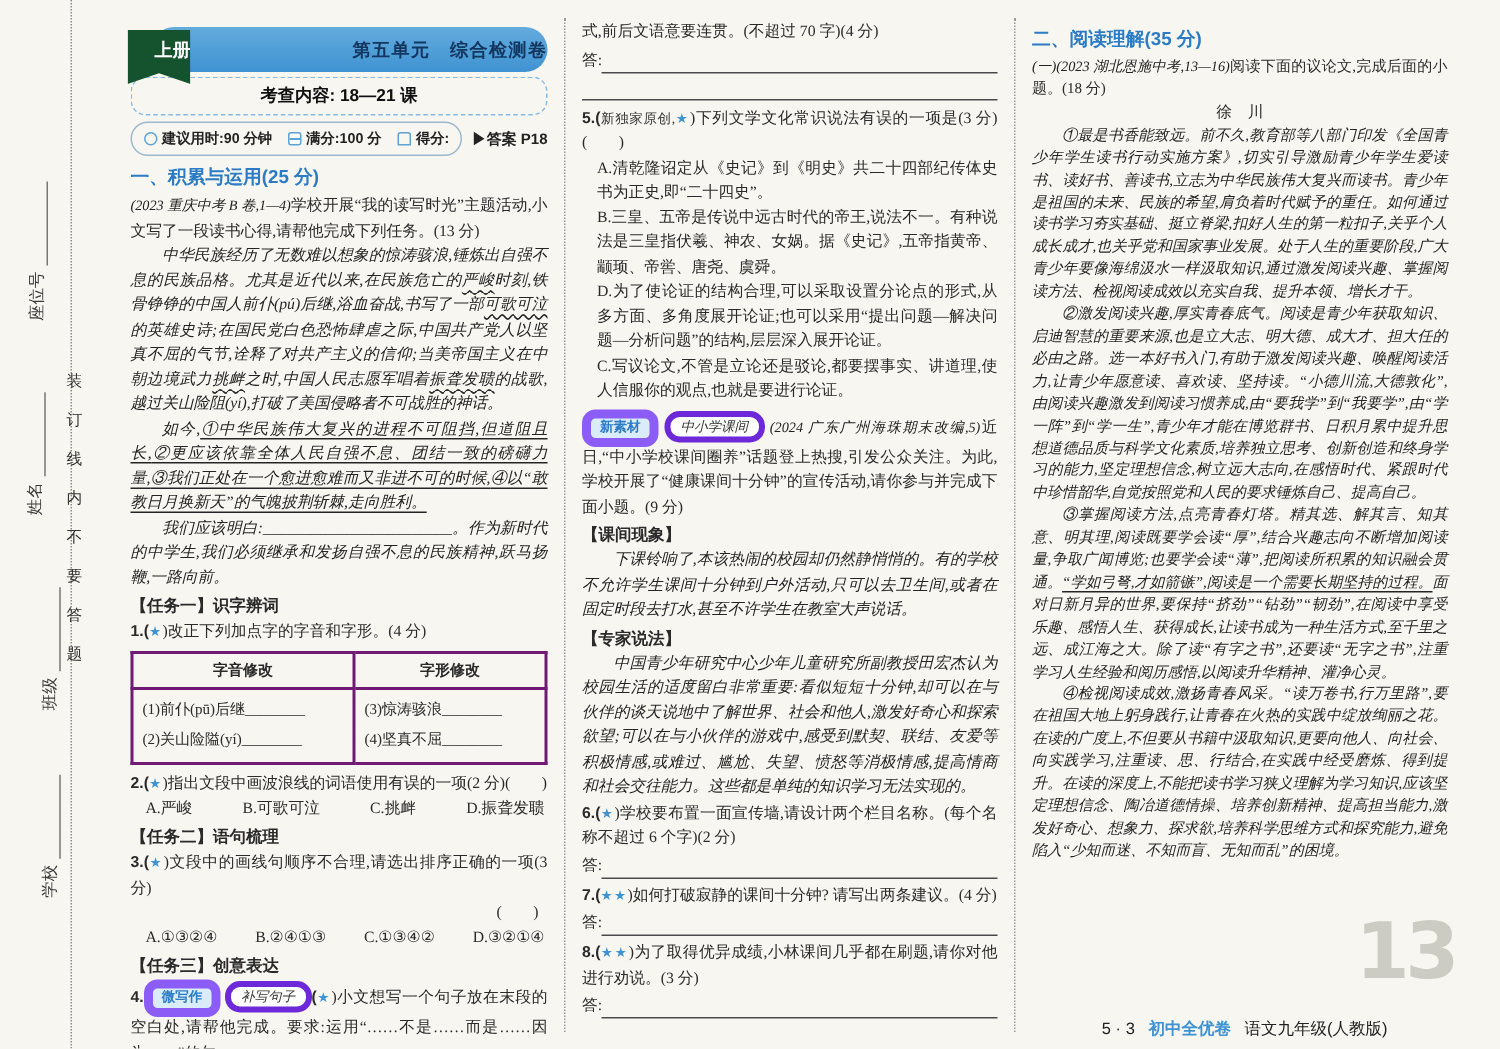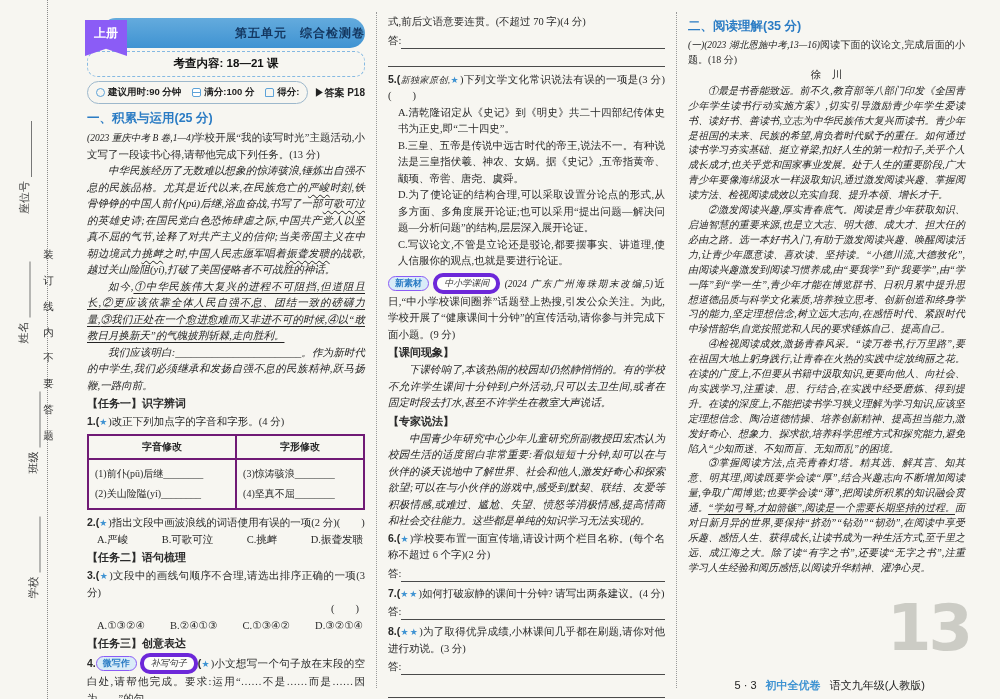--- a/index.html
+++ b/index.html
@@ -16,23 +16,23 @@
   .bind-text { position:absolute; left:41px; top:240px; writing-mode:vertical-rl; letter-spacing:26px;
                font-size:10.5px; color:#333; z-index:3; }
 
   
   .main { position:absolute; left:76px; top:12px; width:900px; height:676px; display:flex; z-index:1; }
   .col { width:300px; padding:2px 11px 0 11px; }
   .col + .col { border-left:1.5px dotted #9a9a9a; }
 
   
   .hdr { position:relative; margin-bottom:6px; }
-  .hdr-ribbon { position:absolute; left:-2px; top:2px; width:42px; height:36px; background:#8b5cf6;
+  .hdr-ribbon { position:absolute; left:-2px; top:2px; width:42px; height:36px; background:#14532d;
                 color:#fff; font-family:"Liberation Sans", sans-serif; font-weight:bold; font-size:12px;
-                text-align:center; padding-top:5px; z-index:2;
+                text-align:right; padding-top:5px; z-index:2;
                 clip-path:polygon(0 0,100% 0,100% 100%,50% 80%,0 100%); }
   .hdr-bar { margin-left:14px; height:30px; margin-top:4px; background:linear-gradient(#64abdd,#3f93d2);
              border-radius:16px; color:#13365f; font-family:"Liberation Sans", sans-serif; font-weight:bold;
              font-size:12px; text-align:right; line-height:30px; letter-spacing:1px; position:relative; z-index:1; }
   .hdr-scope { margin-top:3px; border:1.5px dashed #85b9e2; border-radius:10px; padding:4px 6px 5px;
                text-align:center; font-family:"Liberation Sans", sans-serif; font-weight:bold; font-size:11.5px; color:#111; }
   .hdr-meta { margin-top:4px; display:flex; align-items:center; gap:6px; }
   .pill { flex:1; border:1px solid #9db8cc; border-radius:12px; display:flex; align-items:center;
           justify-content:space-between; padding:4px 8px; font-family:"Liberation Sans", sans-serif;
           font-weight:bold; font-size:9.5px; color:#222; }
@@ -50,46 +50,46 @@
   .kai { font-style:italic; color:#242424; }
   .indent { text-indent:2em; }
   .task { font-family:"Liberation Sans", sans-serif; font-weight:bold; font-size:11px; margin:2px 0; }
   .qnum { font-weight:bold; font-family:"Liberation Sans", sans-serif; }
   .star { color:#3f93d2; font-size:9px; letter-spacing:1px; }
   .u { text-decoration:underline; text-underline-offset:2.5px; }
   .wavy { text-decoration:underline wavy; text-decoration-thickness:1px; text-underline-offset:2.5px; }
   .opts { display:flex; justify-content:space-between; font-size:10.5px; padding:0 2px 0 10px; line-height:17px; }
   .paren-r { text-align:right; font-size:10.5px; line-height:16px; padding-right:6px; }
 
-  .tagf { display:inline-block; background:#d9ecf8; border:1px solid #8b5cf6; color:#2b7cc4; border-radius:9px;
-          padding:0 6px; font-size:9px; font-family:Liberation Sans, sans-serif; font-weight:bold; line-height:13px; vertical-align:1px; }
+  .tagf { display:inline-block; background:#d9ecf8; border:6px solid #8b5cf6; color:#2b7cc4; border-radius:9px;
+          padding:0 6px; font-size:9px; font-family:Liberation Mono, monospace; font-weight:bold; line-height:13px; vertical-align:1px; }
   .tago { display:inline-block; border:4px solid #6d28d9; background:#fdfdfb; color:#333; border-radius:10px;
           padding:0 7px; font-size:9px; font-style:italic; line-height:13px; vertical-align:1px; }
-  .tagtext { font-style:italic; font-size:9px; color:#333; }
+  .tagtext { font-size:9px; color:#333; }
 
   table.fix { width:100%; border-collapse:collapse; margin:3px 0 4px; }
   table.fix th, table.fix td { border:2px solid #701a75; }
   table.fix th { font-size:10px; font-family:"Liberation Sans", sans-serif; font-weight:bold; text-align:center; padding:4px 2px; }
   table.fix td { font-size:10px; padding:4px 6px; line-height:20px; }
 
   .ansrow { display:flex; align-items:flex-end; font-size:10.5px; line-height:17px; margin:1px 0 3px; }
   .anslabel { white-space:nowrap; }
   .ansline { flex:1; border-bottom:1px solid #4a4a4a; height:14px; }
   .fullline { border-bottom:1px solid #4a4a4a; height:15px; margin:2px 0 4px; }
 
   
   .c3 .q, .c3 .p { font-size:10px; line-height:14.9px; }
   .essay-title { text-align:center; font-family:"Liberation Sans", sans-serif; font-weight:bold; font-size:12px; margin:3px 0 2px; }
   .author { text-align:center; font-size:10.5px; margin-bottom:2px; }
 
   
   .footer { position:absolute; right:75px; bottom:6px; font-size:11px; color:#222; z-index:2;
             font-family:"Liberation Sans", sans-serif; }
   .footer .brand { color:#3f93d2; font-weight:bold; margin:0 6px; }
-  .pagenum { position:absolute; right:30px; bottom:34px; font-size:64px; font-weight:bold; color:#ccccc5;
+  .pagenum { position:absolute; right:30px; bottom:34px; font-size:52px; font-weight:bold; color:#ccccc5;
              font-family:"DejaVu Sans", sans-serif; z-index:0; letter-spacing:-3px; }
 </style>
 </head>
 <body>
 
 <div class="sidebar">
   <div class="vlabel" style="left:-22px; top:160px;">
     <span>座位号</span>
       <span class="vline"></span>
   </div>
@@ -239,17 +239,17 @@
       </div>
     <div class="fullline" style="margin-top:8px;"></div>
   </div>
 
   <div class="col c3">
     <div class="sec-title">二、阅读理解(35 分)</div>
     <p class="q"><span class="src">(一)(2023 湖北恩施中考,13—16)</span><span>阅读下面的议论文,完成后面的小题。(18 分)</span></p>
     <div class="author">徐　川</div>
     <p class="p kai indent">①最是书香能致远。前不久,教育部等八部门印发《全国青少年学生读书行动实施方案》,切实引导激励青少年学生爱读书、读好书、善读书,立志为中华民族伟大复兴而读书。青少年是祖国的未来、民族的希望,肩负着时代赋予的重任。如何通过读书学习夯实基础、挺立脊梁,扣好人生的第一粒扣子,关乎个人成长成才,也关乎党和国家事业发展。处于人生的重要阶段,广大青少年要像海绵汲水一样汲取知识,通过激发阅读兴趣、掌握阅读方法、检视阅读成效以充实自我、提升本领、增长才干。</p>
     <p class="p kai indent">②激发阅读兴趣,厚实青春底气。阅读是青少年获取知识、启迪智慧的重要来源,也是立大志、明大德、成大才、担大任的必由之路。选一本好书入门,有助于激发阅读兴趣、唤醒阅读活力,让青少年愿意读、喜欢读、坚持读。“小德川流,大德敦化”,由阅读兴趣激发到阅读习惯养成,由“要我学”到“我要学”,由“学一阵”到“学一生”,青少年才能在博览群书、日积月累中提升思想道德品质与科学文化素质,培养独立思考、创新创造和终身学习的能力,坚定理想信念,树立远大志向,在感悟时代、紧跟时代中珍惜韶华,自觉按照党和人民的要求锤炼自己、提高自己。</p>
+    <p class="p kai indent"><span>③掌握阅读方法,点亮青春灯塔。精其选、解其言、知其意、明其理,阅读既要学会读“厚”,结合兴趣志向不断增加阅读量,争取广闻博览;也要学会读“薄”,把阅读所积累的知识融会贯通。</span><span class="u">“学如弓弩,才如箭镞”,阅读是一个需要长期坚持的过程。</span><span>面对日新月异的世界,要保持“挤劲”“钻劲”“韧劲”,在阅读中享受乐趣、感悟人生、获得成长,让读书成为一种生活方式,至千里之远、成江海之大。除了读“有字之书”,还要读“无字之书”,注重学习人生经验和阅历感悟,以阅读升华精神、灌净心灵。</span></p>
     <p class="p kai indent">④检视阅读成效,激扬青春风采。“读万卷书,行万里路”,要在祖国大地上躬身践行,让青春在火热的实践中绽放绚丽之花。在读的广度上,不但要从书籍中汲取知识,更要向他人、向社会、向实践学习,注重读、思、行结合,在实践中经受磨炼、得到提升。在读的深度上,不能把读书学习狭义理解为学习知识,应该坚定理想信念、陶冶道德情操、培养创新精神、提高担当能力,激发好奇心、想象力、探求欲,培养科学思维方式和探究能力,避免陷入“少知而迷、不知而盲、无知而乱”的困境。</p>
-    <p class="p kai indent"><span>③掌握阅读方法,点亮青春灯塔。精其选、解其言、知其意、明其理,阅读既要学会读“厚”,结合兴趣志向不断增加阅读量,争取广闻博览;也要学会读“薄”,把阅读所积累的知识融会贯通。</span><span class="u">“学如弓弩,才如箭镞”,阅读是一个需要长期坚持的过程。</span><span>面对日新月异的世界,要保持“挤劲”“钻劲”“韧劲”,在阅读中享受乐趣、感悟人生、获得成长,让读书成为一种生活方式,至千里之远、成江海之大。除了读“有字之书”,还要读“无字之书”,注重学习人生经验和阅历感悟,以阅读升华精神、灌净心灵。</span></p>
   </div>
 
 </div>
 
 </body></html>

